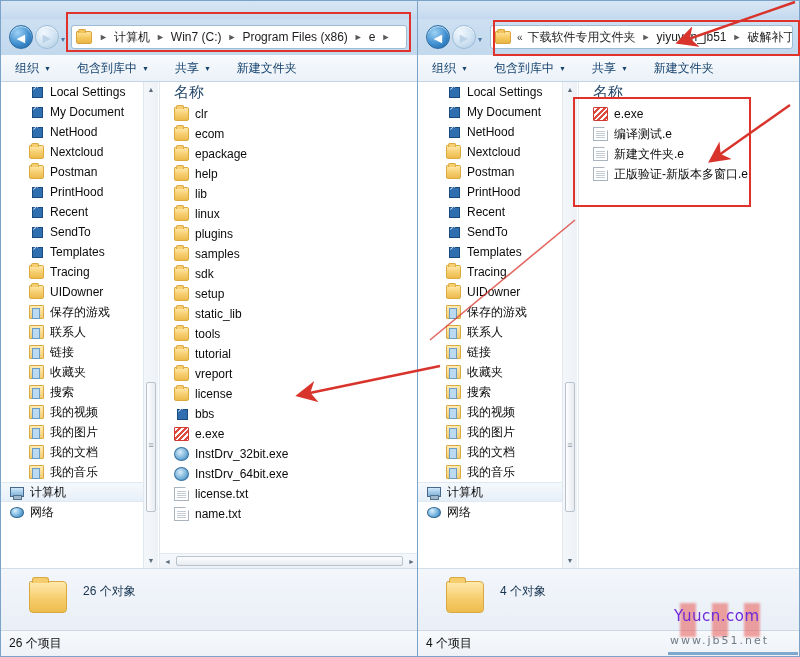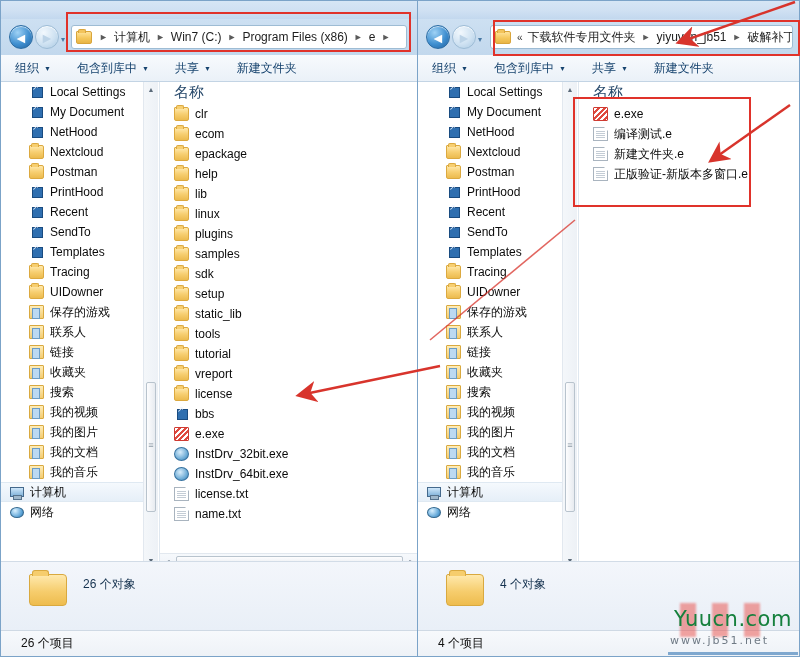--- a/index.html
+++ b/index.html
@@ -263,21 +263,21 @@
   .hscroll .arrowl { left: 0; }
   .hscroll .arrowr { right: 0; }
   .hscroll .hthumb {
     position: absolute; left: 16px; right: 16px; top: 2px; bottom: 2px;
     background: linear-gradient(180deg,#fdfdfe,#e7ebf0);
     border: 1px solid #b8c3cd; border-radius: 2px;
   }
 
   
   .details {
-    position: absolute; left: 0; right: 0; bottom: 26px; height: 69px;
+    position: absolute; left: 0; right: 0; bottom: 26px; height: 62px;
     background: linear-gradient(180deg,#f3f6fb 0%, #e9eff7 100%);
     border-top: 1px solid #d2dce7;
   }
   .details .bigfolder {
     position: absolute; left: 28px; top: 12px; width: 38px; height: 32px;
     background: linear-gradient(180deg,#ffe9ad 0%, #f6cd6d 55%, #eebc4e 100%);
     border: 1px solid #d9a93f; border-radius: 2px 4px 4px 4px;
   }
   .details .bigfolder:after{
     content:""; position:absolute; left:2px; top:-5px; width:15px; height:5px;
@@ -285,21 +285,21 @@
     border-radius:3px 3px 0 0;
   }
   .details .objcount {
     position: absolute; left: 82px; top: 14px;
     font-size: 12px; color: #15324f;
   }
   .statusbar {
     position: absolute; left: 0; right: 0; bottom: 0; height: 26px;
     background: linear-gradient(180deg,#f7f9fc 0%, #eef2f7 100%);
     border-top: 1px solid #cfd9e4;
-    display: flex; align-items: center; padding-left: 20px;
+    display: flex; align-items: center; padding-left: 8px;
     font-size: 12px; color: #111;
   }
   .redbox {
     position: absolute; border: 2px solid #e0322a; background: transparent;
   }
   svg.arrows {
     position: absolute; left: 0; top: 0; width: 800px; height: 657px;
     pointer-events: none;
   }
 
@@ -315,21 +315,21 @@
         rgba(233,90,85,.55) 14px 30px,
         rgba(233,90,85,.0) 30px 46px,
         rgba(233,90,85,.55) 46px 62px,
         rgba(233,90,85,.0) 62px 78px,
         rgba(233,90,85,.55) 78px 94px,
         rgba(233,90,85,.0) 94px 132px);
     filter: blur(1px);
   }
   .wm-main {
     position: absolute; left: 16px; top: 8px;
-    font-size: 21px; color: #15803d; letter-spacing: .5px;
+    font-size: 15px; color: #6d28d9; letter-spacing: .5px;
     font-family: "DejaVu Sans", sans-serif;
   }
   .wm-sub {
     position: absolute; left: 12px; bottom: 8px;
     font-size: 11px; color: #6f7a85; letter-spacing: 2px;
     font-family: "DejaVu Sans", sans-serif;
   }
   .wm-bar {
     position:absolute; left: 10px; bottom: 0; right: 0; height: 3px;
     background: #7fa8cf;

